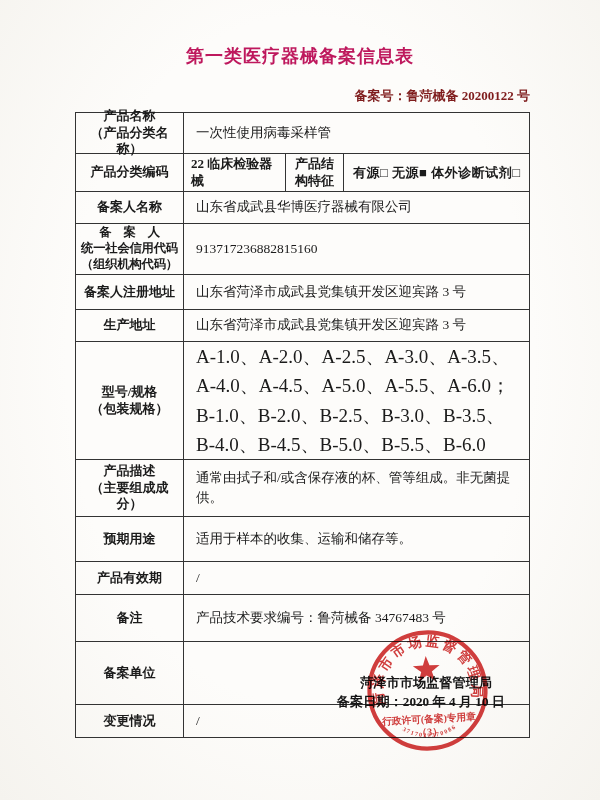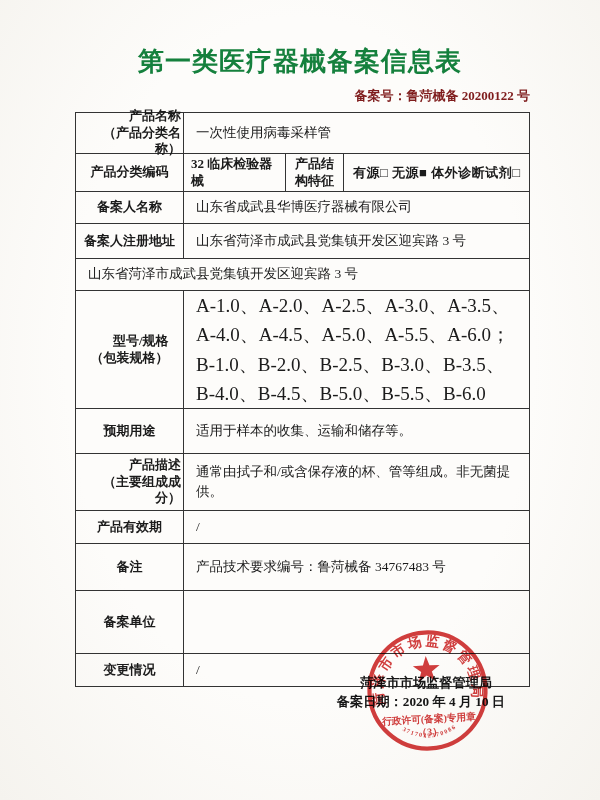--- a/index.html
+++ b/index.html
@@ -4,35 +4,35 @@
 <style>
   html,body{margin:0;padding:0;}
   body{
     width:600px;height:800px;position:relative;overflow:hidden;
     background:radial-gradient(ellipse at 50% 45%, #fdfcfa 55%, #f5f3ee 100%);
     font-family:"Liberation Serif","DejaVu Serif",serif;
     color:#1b1b1b;
   }
   .page-title{
     position:absolute;top:44px;left:0;width:600px;
-    text-align:center;font-size:26px;font-weight:700;letter-spacing:1px;color:#15803d;
+    text-align:center;font-size:18px;font-weight:700;letter-spacing:1px;color:#be185d;
   }
   .record-no{
     position:absolute;top:87px;right:70px;
     font-size:13px;font-weight:700;color:#7f1d1d;
   }
   .doc-table{
     position:absolute;left:75px;top:112px;width:455px;
     border:1.6px solid #333;box-sizing:border-box;background:transparent;
   }
   .row{display:flex;box-sizing:border-box;border-bottom:1.6px solid #333;}
   .row:last-child{border-bottom:none;}
   .cl{
     flex:0 0 108px;width:108px;box-sizing:border-box;border-right:1.6px solid #333;
-    display:flex;align-items:center;justify-content:center;text-align:right;
+    display:flex;align-items:center;justify-content:center;text-align:center;
     white-space:pre-line;font-size:13px;font-weight:600;line-height:1.3;padding:1px 2px;
   }
   .cl.small{font-size:12.3px;letter-spacing:-0.2px;}
   .cv{
     flex:1;box-sizing:border-box;display:flex;align-items:center;
     font-size:13.5px;font-weight:400;line-height:1.5;padding:2px 10px 2px 12px;
   }
   .c2{flex:0 0 102px;width:102px;box-sizing:border-box;border-right:1.6px solid #333;
       display:flex;align-items:center;font-size:13px;font-weight:600;line-height:1.3;padding:2px 4px 2px 7px;}
   .c3{flex:0 0 58px;width:58px;box-sizing:border-box;border-right:1.6px solid #333;
@@ -58,56 +58,63 @@
 <div class="doc-table">
 
   <div class="row" style="height:41px">
     <div class="cl">产品名称
 （产品分类名称）</div>
     <div class="cv">一次性使用病毒采样管</div>
   </div>
 
   <div class="row" style="height:38px">
     <div class="cl">产品分类编码</div>
-    <div class="c2">32 临床检验器械</div>
+    <div class="c2">22 临床检验器械</div>
     <div class="c3">产品结
 构特征</div>
     <div class="c4">有源□ 无源■ 体外诊断试剂□</div>
   </div>
 
   <div class="row" style="height:32px">
     <div class="cl">备案人名称</div>
     <div class="cv">山东省成武县华博医疗器械有限公司</div>
   </div>
 
+  <div class="row" style="height:51px">
+    <div class="cl small">备　案　人
+统一社会信用代码
+（组织机构代码）</div>
+    <div class="cv">913717236882815160</div>
+  </div>
 
   <div class="row" style="height:35px">
     <div class="cl">备案人注册地址</div>
     <div class="cv">山东省菏泽市成武县党集镇开发区迎宾路 3 号</div>
   </div>
 
   <div class="row" style="height:32px">
+    <div class="cl">生产地址</div>
     <div class="cv">山东省菏泽市成武县党集镇开发区迎宾路 3 号</div>
   </div>
 
   <div class="row" style="height:118px">
     <div class="cl">型号/规格
 （包装规格）</div>
     <div class="cv" style="font-size:19px;line-height:1.55">A-1.0、A-2.0、A-2.5、A-3.0、A-3.5、A-4.0、A-4.5、A-5.0、A-5.5、A-6.0；B-1.0、B-2.0、B-2.5、B-3.0、B-3.5、B-4.0、B-4.5、B-5.0、B-5.5、B-6.0</div>
   </div>
 
-  <div class="row" style="height:45px">
-    <div class="cl">预期用途</div>
-    <div class="cv">适用于样本的收集、运输和储存等。</div>
-  </div>
-
   <div class="row" style="height:57px">
     <div class="cl">产品描述
 （主要组成成分）</div>
     <div class="cv">通常由拭子和/或含保存液的杯、管等组成。非无菌提供。</div>
+  </div>
+
+  <div class="row" style="height:45px">
+    <div class="cl">预期用途</div>
+    <div class="cv">适用于样本的收集、运输和储存等。</div>
   </div>
 
   <div class="row" style="height:33px">
     <div class="cl">产品有效期</div>
     <div class="cv">/</div>
   </div>
 
   <div class="row" style="height:47px">
     <div class="cl">备注</div>
     <div class="cv">产品技术要求编号：鲁菏械备 34767483 号</div>

